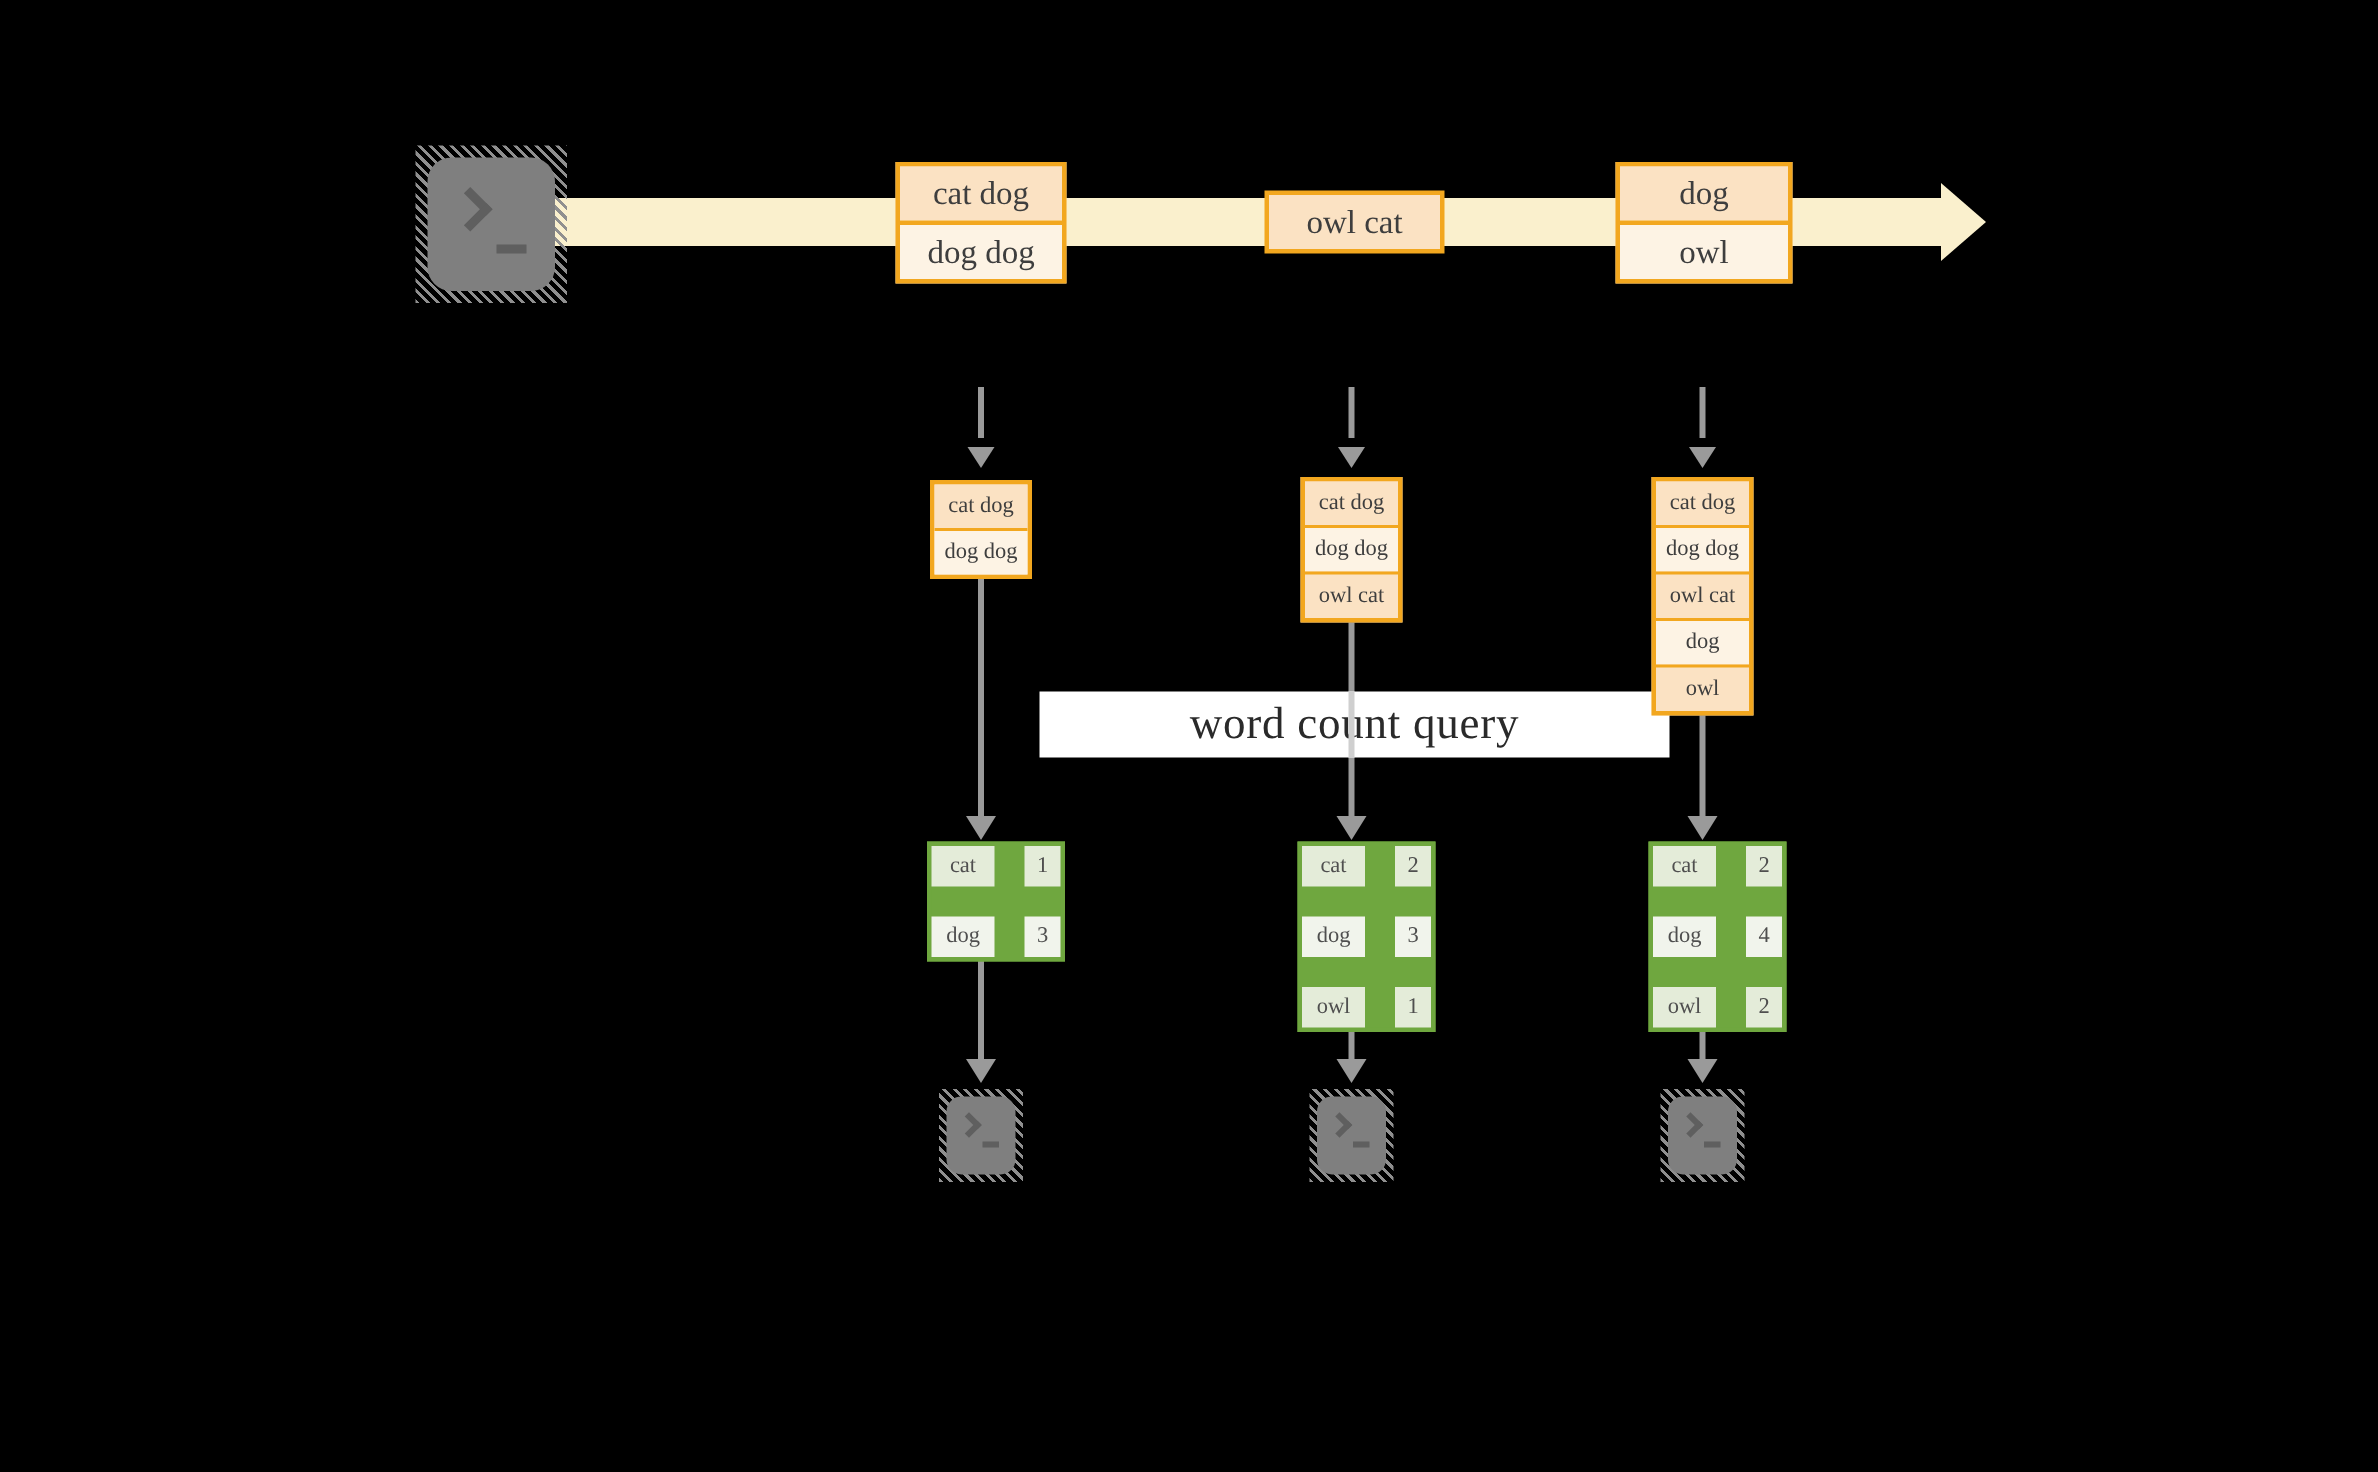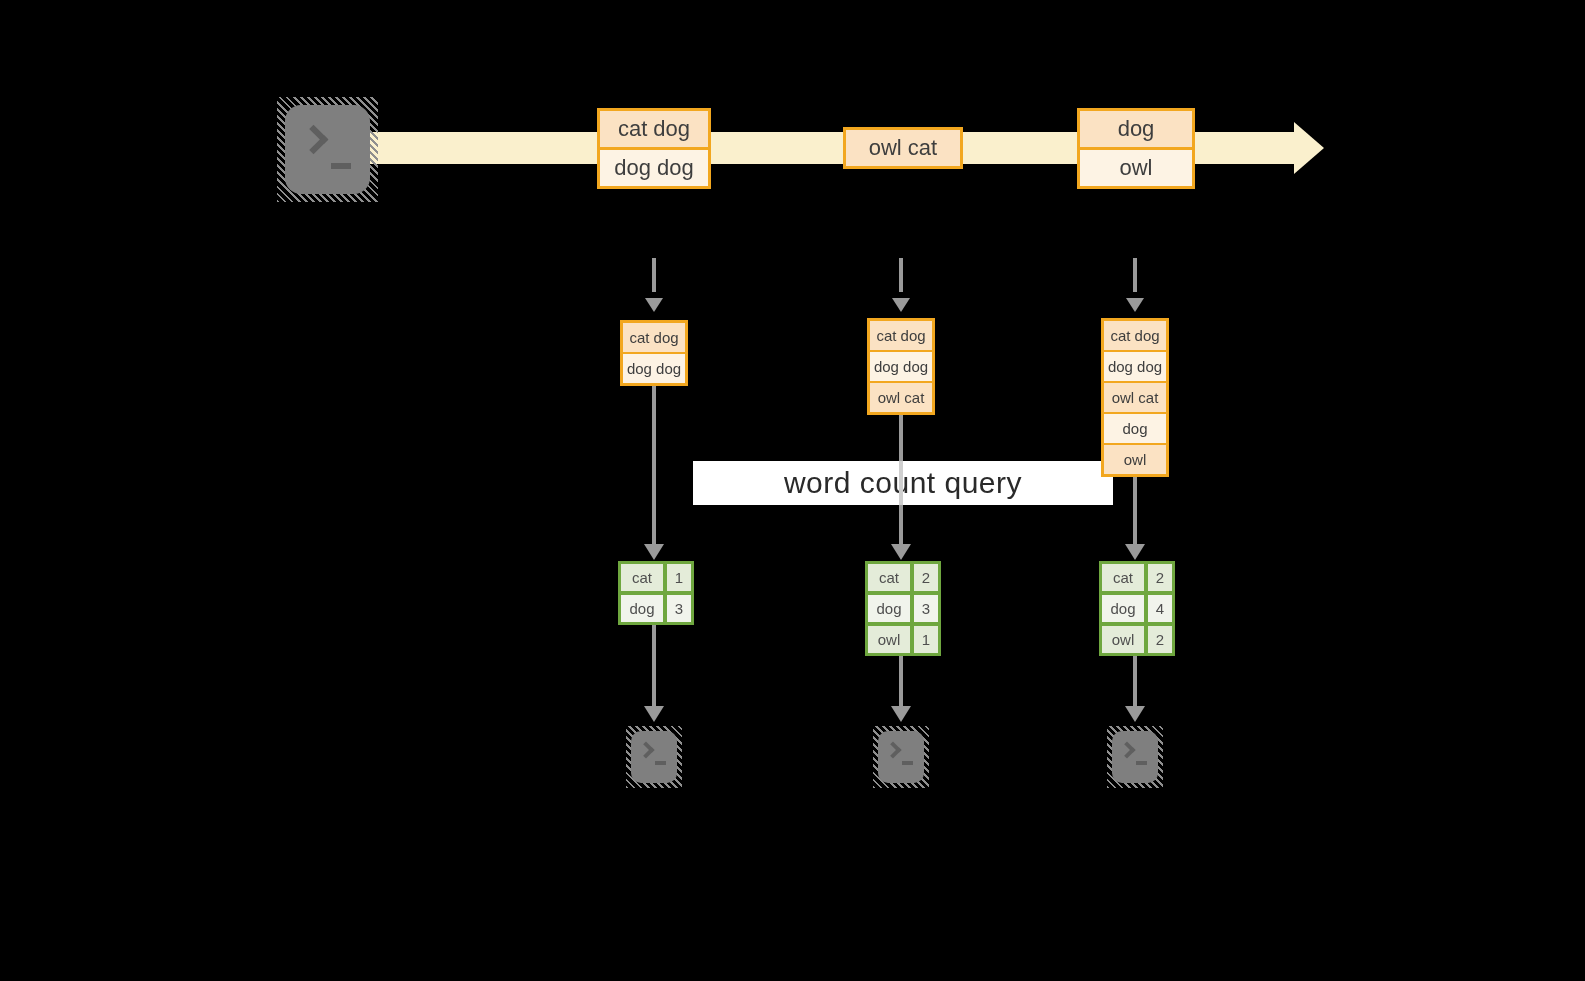--- a/index.html
+++ b/index.html
@@ -14,21 +14,21 @@
     --gray:#9A9A9A;
     --termgray:#7F7F7F;
     --termglyph:#5F5F5F;
     --bannerbg:#FFFFFF;
     --textdark:#3E3E3E;
     --textmid:#4F4F4F;
   }
   html,body{margin:0;padding:0;background:var(--bg);}
   .canvas{
     position:relative;width:1585px;height:981px;background:var(--bg);
-    font-family:Liberation Sans, sans-serif;overflow:hidden;
+    font-family:Liberation Serif, serif;overflow:hidden;
   }
   
   .terminal{position:absolute;z-index:6;
     background:repeating-linear-gradient(45deg, #8f8f8f 0 2px, transparent 2px 5px);}
   .t-body{position:absolute;background:var(--termgray);}
   .terminal.big .t-body{left:8px;top:8px;right:8px;bottom:8px;border-radius:16px;}
   .terminal.small .t-body{left:5px;top:5px;right:5px;bottom:5px;border-radius:10px;}
   .t-chev{position:absolute;transform:rotate(45deg);}
   .terminal.big .t-chev{left:18px;top:24px;width:15px;height:15px;
     border-top:6px solid var(--termglyph);border-right:6px solid var(--termglyph);}
@@ -60,21 +60,21 @@
     border-top:16px solid var(--gray);}
   .vhead.sm{border-left-width:9px;border-right-width:9px;border-top-width:14px;}
   
   .banner{position:absolute;left:693px;top:461px;width:420px;height:44px;
     background:var(--bannerbg);z-index:3;display:flex;align-items:center;justify-content:center;}
   .banner span{font-size:30px;color:#2A2A2A;letter-spacing:0.5px;}
   .ghost-line{position:absolute;left:899px;top:461px;width:4px;height:44px;
     background:#CFCFCF;z-index:4;}
   
   .ctable{position:absolute;z-index:5;display:grid;grid-template-columns:42px 24px;
-    gap:4px;border:3px solid var(--green);background:var(--green);grid-auto-rows:27px;text-align:right;}
+    gap:20px;border:3px solid var(--green);background:var(--green);grid-auto-rows:27px;text-align:right;}
   .ctable .cell{display:flex;align-items:center;justify-content:center;
     font-size:15px;color:var(--textmid);}
   .gfill-dark{background:var(--greendark);}
   .gfill-light{background:var(--greenlight);}
 </style>
 </head>
 <body>
 
 <div class="canvas">
 

